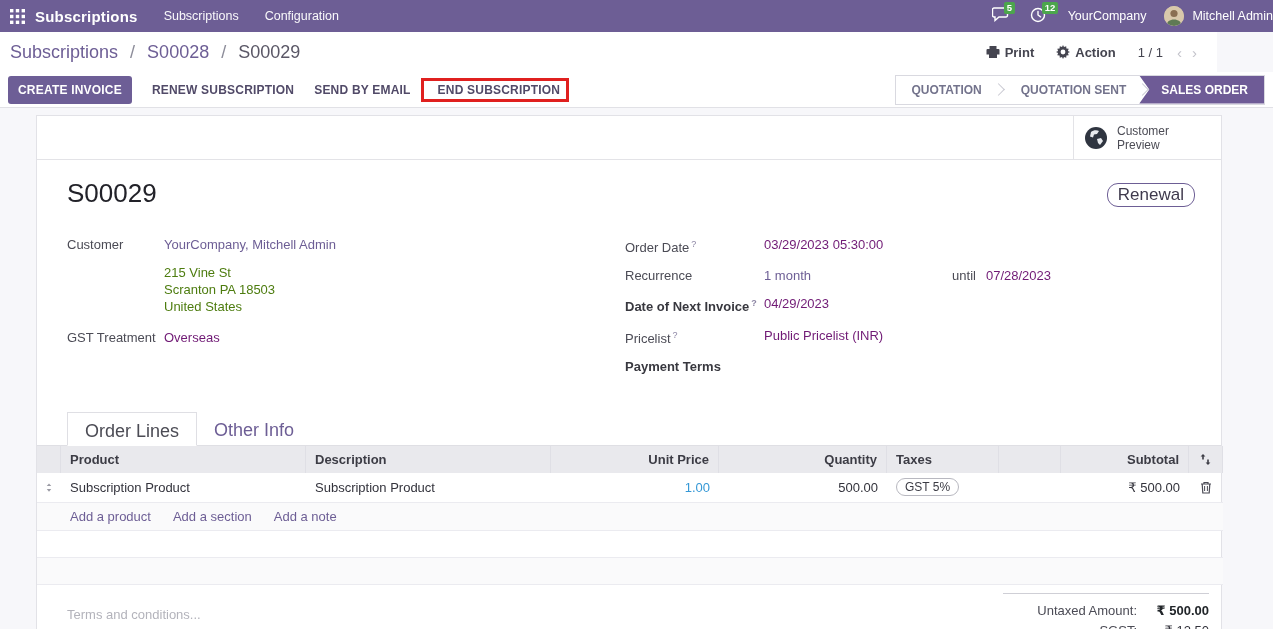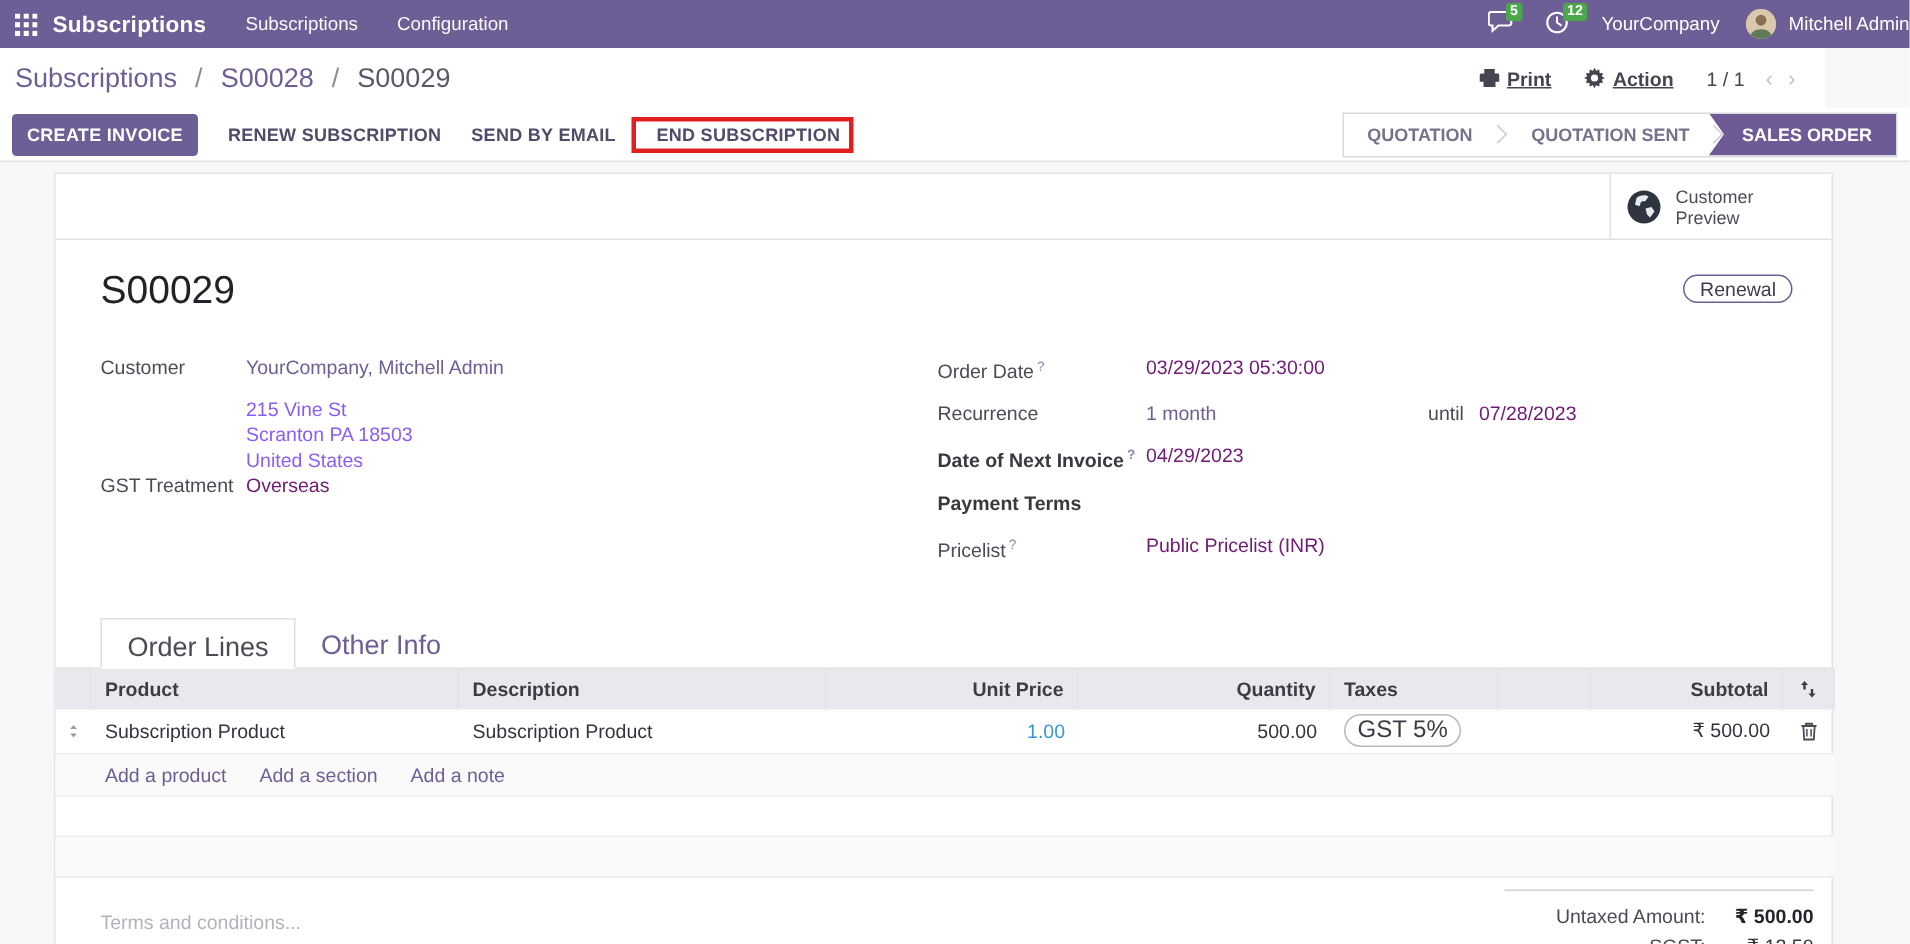--- a/index.html
+++ b/index.html
@@ -22,21 +22,21 @@
   .user-name { margin-left:-10px; }
 
   
   .crumb-bar { position:absolute; left:0; top:32px; width:1217px; height:40px; background:#fff;
                display:flex; align-items:center; padding:0 10px; }
   .crumbs { font-size:18px; }
   .crumb-link { color:#6d5e95; cursor:pointer; }
   .crumb-sep { color:#8c8c99; margin:0 7px; }
   .crumb-current { color:#5a5766; }
   .crumb-controls { margin-left:auto; display:flex; align-items:center; gap:22px; font-size:13px; color:#454550; font-weight:bold; }
-  .ctl { display:flex; align-items:center; gap:5px; cursor:pointer;text-decoration:underline; }
+  .ctl { display:flex; align-items:center; gap:5px; cursor:pointer; }
   .pager { display:flex; align-items:center; gap:14px; font-weight:normal; }
   .pager-arrows { color:#c3c3cb; font-size:15px; letter-spacing:10px; cursor:pointer; }
 
   
   .action-bar { position:absolute; left:0; top:72px; width:1273px; height:36px; background:#fff;
                 border-bottom:1px solid #e1e1e6; display:flex; align-items:center; padding:0 8px;justify-content:flex-end; }
   .btn-primary { background:#6d5e96; color:#fff; border:none; border-radius:3px; font-size:12px;
                  font-weight:bold; padding:7px 10px; letter-spacing:.2px; cursor:pointer;
                  font-family:inherit; }
   .btn-flat { background:none; border:none; color:#514a68; font-size:12px; font-weight:bold;
@@ -57,32 +57,32 @@
            border:1px solid #e2e2e7; }
   .smart-strip { height:44px; border-bottom:1px solid #e3e3e7; display:flex; justify-content:flex-end; }
   .cust-preview { width:148px; border-left:1px solid #e3e3e7; display:flex; align-items:center; gap:9px;
                   padding:0 10px; font-size:12px; color:#4c4c55; line-height:14px; cursor:pointer;margin-left:48px; }
   .cust-preview .label { width:60px; }
 
   .sheet-pad { padding:0 30px; position:relative; }
   .title-row { margin-top:18px; position:relative; height:36px; }
   .record-title { font-size:26px; font-weight:500; color:#222229; }
   .ribbon { position:absolute; right:-4px; top:5px; border:1px solid #6d5e95; border-radius:11px;
-            padding:1px 10px; font-size:13px; color:#3f3a4d; }
+            padding:1px 10px; font-size:17px; color:#3f3a4d; }
 
   .fields { margin-top:22px; display:flex; }
   .fcol-left { width:520px; }
   .fcol-right { width:548px; margin-left:38px; }
   .frow { display:flex; font-size:13px; line-height:17px; margin-bottom:11px; }
   .flabel { width:97px; color:#4b4b55; flex:none; }
   .flabel-r { width:139px; color:#4b4b55; flex:none; }
   .flabel.bold, .flabel-r.bold { font-weight:bold; color:#38383f; }
   .fvalue { color:#701a75; }
   .flink { color:#6d5e95; cursor:pointer; }
-  .addr { margin-left:97px; font-size:13px; line-height:17px; color:#8b5cf6; }
+  .addr { margin-left:97px; font-size:13px; line-height:17px; color:#4d7c0f; margin-bottom:14px; }
   .help-sup { font-size:9px; color:#8b84a3; vertical-align:super; margin-left:2px; }
   .until-wrap { margin-left:auto; margin-right:122px; display:flex; gap:10px; }
   .recur-val { width:202px; }
 
   
   .tabs { margin-top:26px; display:flex; border-bottom:1px solid #dfdfe4; padding-left:30px; height:34px; }
   .tab { font-size:18px; padding:8px 17px; cursor:pointer; }
   .tab.active { background:#fff; border:1px solid #dfdfe4; border-bottom:1px solid #fff; margin-bottom:-1px;
                 color:#4c4c55; }
   .tab.inactive { color:#6d5e95; }
@@ -90,21 +90,21 @@
   
   .grid { display:grid; grid-template-columns:24px 245px 245px 168px 168px 112px 62px 128px 34px; width:1186px; }
   .th { background:#e9e9ed; font-size:13px; font-weight:bold; color:#3c3c45; height:27px;
         display:flex; align-items:center; padding:0 9px; border-right:1px solid #dfdfe5; }
   .th:last-child { border-right:none; }
   .th.r { justify-content:flex-end; }
   .td { font-size:13px; color:#33333c; height:30px; display:flex; align-items:center; padding:0 9px;
         border-bottom:1px solid #ebebf0; cursor:pointer; }
   .td.r { justify-content:flex-end; }
   .qty { color:#3598d6; }
-  .tax-pill { border:1px solid #b8b8c0; border-radius:11px; padding:1px 8px; font-size:16px; color:#3b3b44; }
+  .tax-pill { border:1px solid #b8b8c0; border-radius:11px; padding:1px 8px; font-size:12px; color:#3b3b44; }
   .addrow { grid-column:1 / -1; background:#fafafb; height:28px; display:flex; align-items:center;
             gap:22px; padding-left:33px; font-size:13px; border-bottom:1px solid #ebebf0; }
   .addrow span { color:#6d5e95; cursor:pointer; }
   .emptyrow { grid-column:1 / -1; height:27px; border-bottom:1px solid #ebebf0; }
   .emptyrow.alt { background:#fafafb; }
 
   
   .notes-totals { display:flex; padding:6px 12px 0 30px; }
   .terms { color:#b3b3bb; font-size:13px; margin-top:16px; cursor:text; }
   .totals { margin-left:auto; width:206px; border-top:1px solid #cfcfd6; margin-top:2px; padding-top:7px; }
@@ -257,26 +257,26 @@
             <span class="until-wrap">
               <span class="flabel" style="width:auto">until</span>
               <span class="fvalue">07/28/2023</span>
             </span>
           </div>
           <div class="frow">
             <span class="flabel-r bold"><span>Date of Next Invoice</span><sup class="help-sup">?</sup></span>
             <span class="fvalue">04/29/2023</span>
           </div>
           <div class="frow">
+            <span class="flabel-r"><span>Pricelist</span><sup class="help-sup">?</sup></span>
+            <span class="fvalue">Public Pricelist (INR)</span>
+          </div>
+          <div class="frow">
             <span class="flabel-r bold">Payment Terms</span>
             <span class="fvalue"></span>
-          </div>
-          <div class="frow">
-            <span class="flabel-r"><span>Pricelist</span><sup class="help-sup">?</sup></span>
-            <span class="fvalue">Public Pricelist (INR)</span>
           </div>
         </div>
       </div>
     </div>
 
     <div class="tabs">
       <span class="tab active">Order Lines</span>
       <span class="tab inactive">Other Info</span>
     </div>
 

